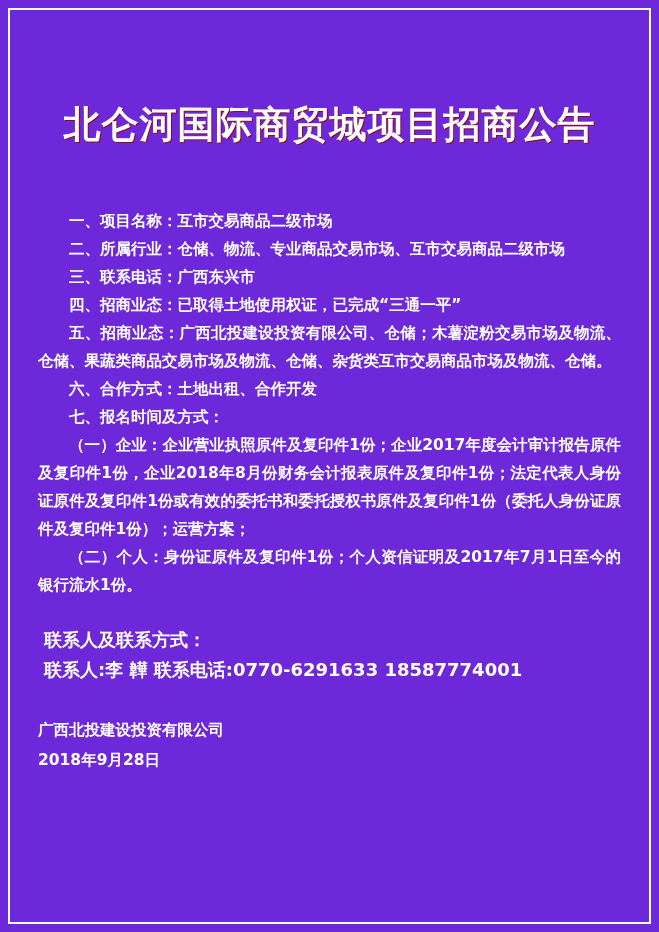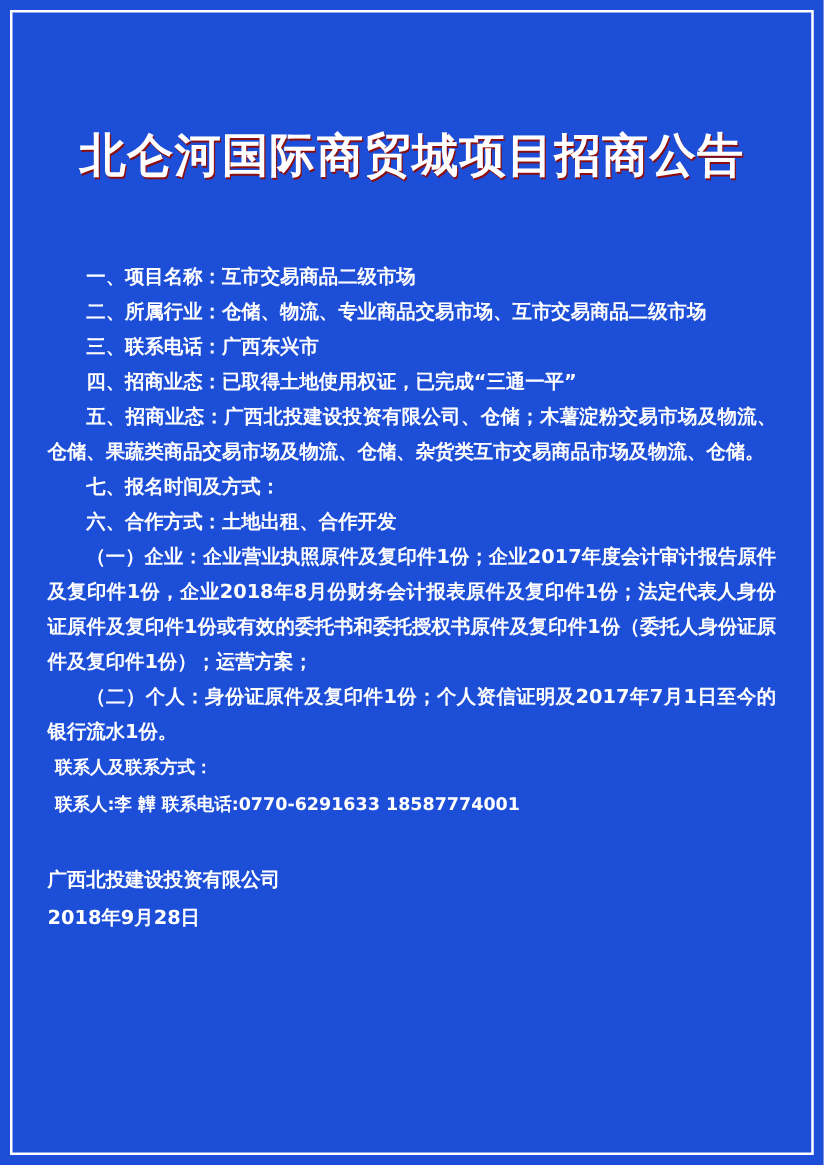--- a/index.html
+++ b/index.html
@@ -9,21 +9,21 @@
   }
   body {
     width: 659px;
     height: 932px;
     font-family: "DejaVu Sans", "Liberation Sans", sans-serif;
   }
   .poster {
     position: relative;
     width: 659px;
     height: 932px;
-    background: #1d4ed8;
+    background: #6d28d9;
     box-sizing: border-box;
     overflow: hidden;
   }
   .poster-frame {
     position: absolute;
     left: 8px;
     top: 8px;
     right: 8px;
     bottom: 8px;
     border: 2px solid #ffffff;
@@ -57,21 +57,22 @@
     font-weight: bold;
     line-height: 28px;
     color: #ffffff;
   }
   .para {
     margin: 0;
     text-indent: 2em;
     text-align: justify;
   }
   .contact-block {
-    font-size: 14px;
+    margin-top: 26px;
+    font-size: 18px;
     font-weight: bold;
     line-height: 30px;
     padding-left: 6px;
   }
   .contact-line {
     margin: 0;
   }
   .sign-block {
     margin-top: 30px;
     font-size: 15.5px;
@@ -92,22 +93,22 @@
   <div class="content">
 
     <h1 class="title">北仑河国际商贸城项目招商公告</h1>
 
     <div class="body-block">
       <p class="para">一、项目名称：互市交易商品二级市场</p>
       <p class="para">二、所属行业：仓储、物流、专业商品交易市场、互市交易商品二级市场</p>
       <p class="para">三、联系电话：广西东兴市</p>
       <p class="para">四、招商业态：已取得土地使用权证，已完成“三通一平”</p>
       <p class="para">五、招商业态：广西北投建设投资有限公司、仓储；木薯淀粉交易市场及物流、仓储、果蔬类商品交易市场及物流、仓储、杂货类互市交易商品市场及物流、仓储。</p>
+      <p class="para">六、合作方式：土地出租、合作开发</p>
       <p class="para">七、报名时间及方式：</p>
-      <p class="para">六、合作方式：土地出租、合作开发</p>
       <p class="para">（一）企业：企业营业执照原件及复印件1份；企业2017年度会计审计报告原件及复印件1份，企业2018年8月份财务会计报表原件及复印件1份；法定代表人身份证原件及复印件1份或有效的委托书和委托授权书原件及复印件1份（委托人身份证原件及复印件1份）；运营方案；</p>
       <p class="para">（二）个人：身份证原件及复印件1份；个人资信证明及2017年7月1日至今的银行流水1份。</p>
     </div>
 
     <div class="contact-block">
       <p class="contact-line">联系人及联系方式：</p>
       <p class="contact-line">联系人:李  韡    联系电话:0770-6291633    18587774001</p>
     </div>
 
     <div class="sign-block">

